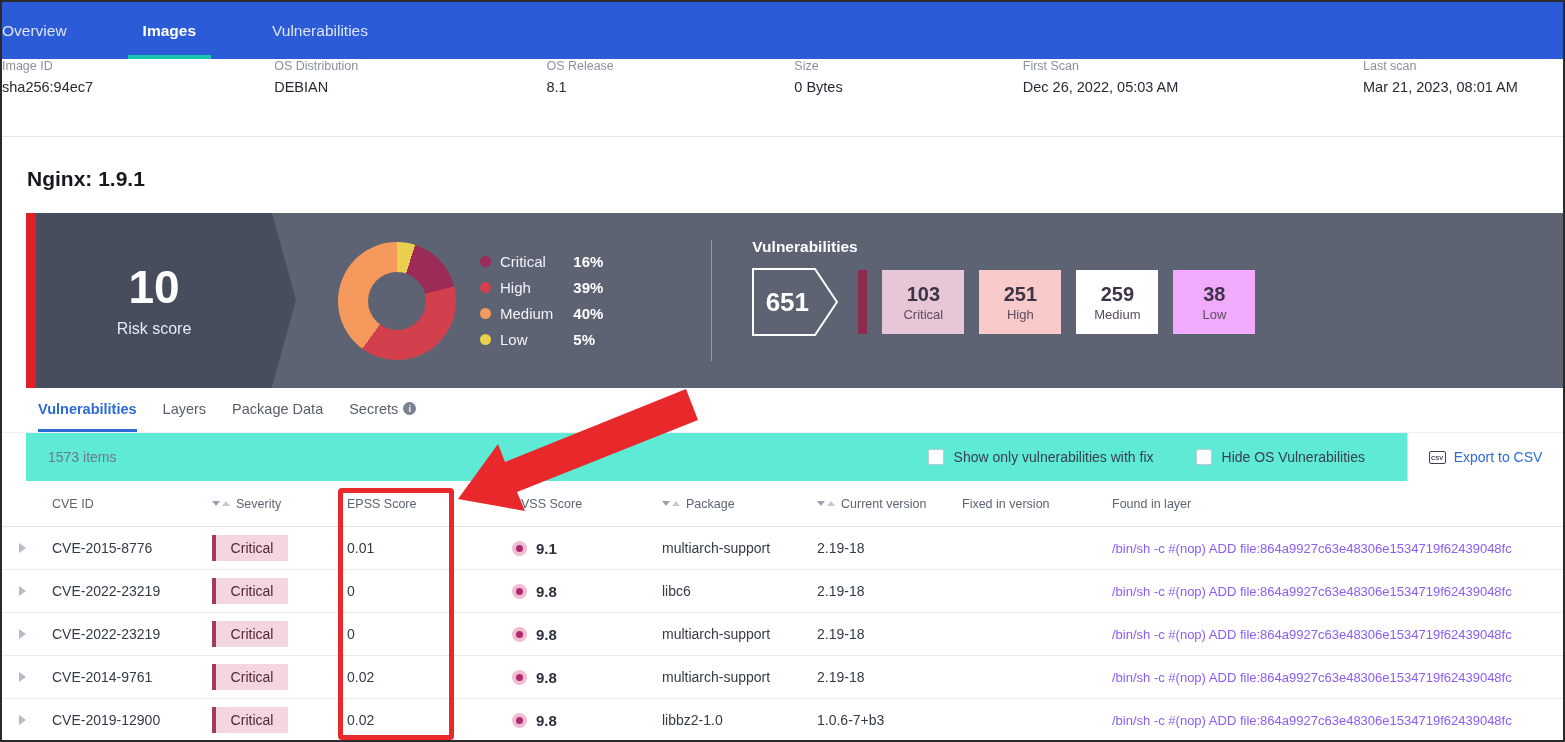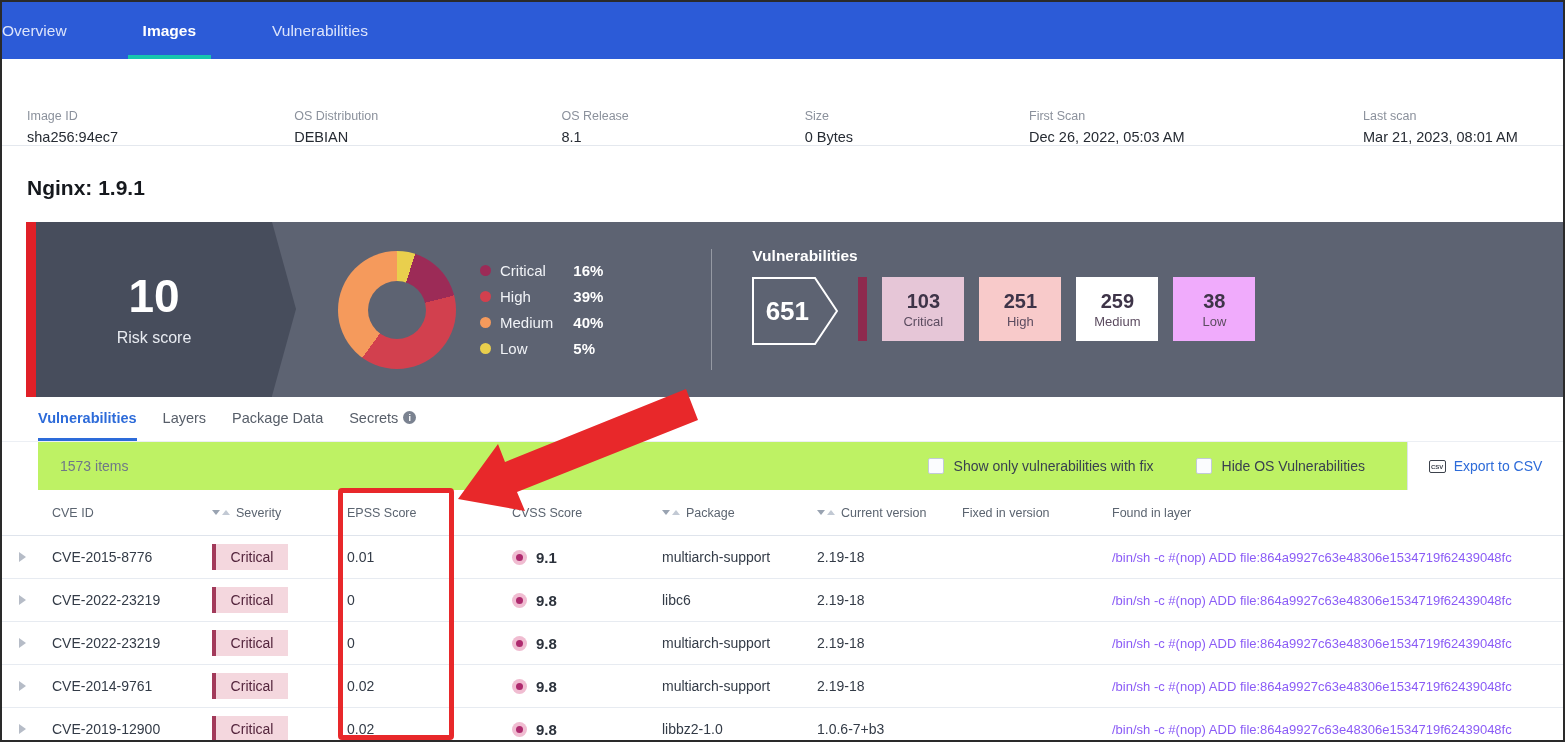--- a/index.html
+++ b/index.html
@@ -7,21 +7,21 @@
   .screen { width:1565px; height:742px; position:relative; overflow:hidden; background:#fff;
             border:2px solid #2a2a2a; }
 
   
   .topnav { height:57px; background:#2c5bd7; display:flex; align-items:stretch; gap:76px; }
   .topnav .tab { display:flex; align-items:center; color:#dce4fb; font-size:15.5px; position:relative; cursor:pointer; }
   .topnav .tab.active { color:#ffffff; font-weight:700; }
   .topnav .tab.active::after { content:""; position:absolute; left:-15px; right:-15px; bottom:0; height:4px; background:#17c6ae; }
 
   
-  .meta { height:87px; display:flex; align-items:flex-end; padding-left:25px; border-bottom:1px solid #e4e8ee; }
+  .meta { height:78px; display:flex; align-items:flex-start; border-bottom:1px solid #e4e8ee; }
   .meta-field { display:flex; flex-direction:column; gap:6px; white-space:nowrap; overflow:hidden; }
   .meta-field .lbl { font-size:12.5px; color:#8b919c; }
   .meta-field .val { font-size:14.5px; color:#262b33; }
   .mf0{width:280px}.mf1{width:280px}.mf2{width:255px}.mf3{width:235px}.mf4{width:350px}.mf5{min-width:200px}
 
   
   .title-block { padding:30px 8px 22px 25px; }
   .page-title { font-size:21px; font-weight:700; color:#15181d; }
 
   
@@ -38,36 +38,36 @@
   .legend { align-self:center; margin-left:24px; display:grid; grid-template-columns:auto 54px; column-gap:20px; row-gap:9px; }
   .legend-item { display:flex; align-items:center; gap:9px; }
   .legend-dot { width:11px; height:11px; border-radius:50%; flex:none; }
   .legend-label { font-size:15px; color:#f1f3f7; }
   .legend-pct { font-size:15px; font-weight:700; color:#fff; align-self:center; }
 
   .panel-divider { width:1px; background:rgba(255,255,255,.35); margin:27px 0 27px 84px; flex:none; }
 
   .vulns { margin-left:40px; padding-top:25px; }
   .vulns-heading { font-size:15.5px; font-weight:700; color:#fff; margin-bottom:12px; }
-  .vulns-row { display:flex; }
+  .vulns-row { display:flex; align-items:center; }
   .total-badge { position:relative; width:86px; height:68px; flex:none; }
   .total-badge .num { position:absolute; inset:0; display:flex; align-items:center; justify-content:center; padding-right:16px; font-size:26px; font-weight:700; color:#fff; }
   .sev-stripe { width:9px; height:64px; background:#8e2a4e; margin-left:20px; flex:none; }
   .vuln-box { width:82px; height:64px; margin-left:15px; display:flex; flex-direction:column; align-items:center; justify-content:center; flex:none; }
   .vuln-box .cnt { font-size:20px; font-weight:600; color:#3e3448; line-height:1.1; }
   .vuln-box .lab { font-size:13px; color:#5c4c60; margin-top:2px; }
 
   
   .detail-tabs { height:45px; display:flex; align-items:stretch; gap:26px; padding-left:36px; border-bottom:1px solid #eceff4; }
   .dtab { display:flex; align-items:center; font-size:14.5px; color:#575e69; cursor:pointer; border-bottom:3px solid transparent; }
   .dtab.active { color:#2d6bd9; font-weight:700; border-bottom-color:#2d6bd9; }
   .info-icon { width:13px; height:13px; border-radius:50%; background:#7a8290; color:#fff; font-size:9px; font-weight:700; display:inline-flex; align-items:center; justify-content:center; margin-left:5px; font-style:normal; }
 
   
-  .toolbar { height:48px; margin-left:36px; background:#bef264; display:flex; align-items:center; }
+  .toolbar { height:48px; margin-left:24px; background:#5eead4; display:flex; align-items:center; }
   .items-count { font-size:14px; color:#6f7788; padding-left:22px; }
   .toolbar-right { margin-left:auto; display:flex; align-items:center; height:100%; }
   .filter { display:flex; align-items:center; gap:10px; margin-right:42px; }
   .checkbox { width:16px; height:16px; border:1px solid #c2cad7; background:#fbfcfe; border-radius:2px; cursor:pointer; flex:none; }
   .filter-label { font-size:14px; color:#39414f; }
   .export-btn { height:100%; width:156px; background:#fff; border-left:1px solid #dde3ed; display:flex; align-items:center; justify-content:center; gap:8px; cursor:pointer; }
   .export-label { font-size:14px; color:#2d6bd9; }
   .csv-icon { display:inline-block; border:1.5px solid #3c424c; border-radius:2px; font-size:6px; font-weight:700; color:#3c424c; width:17px; padding:3px 0 2px; text-align:center; letter-spacing:0; }
 
   

